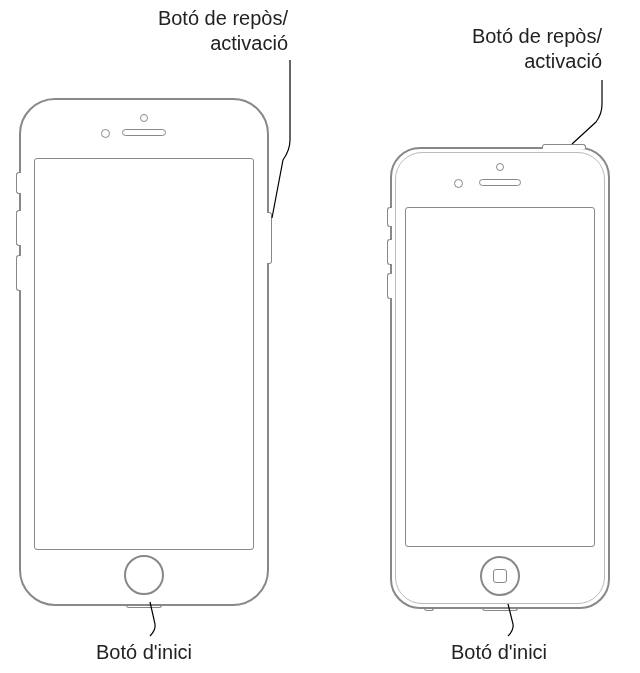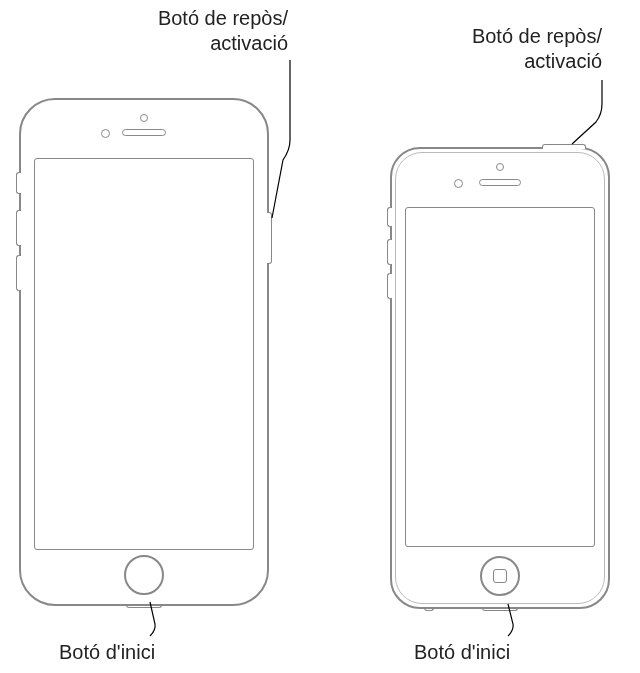--- a/index.html
+++ b/index.html
@@ -11,21 +11,21 @@
       position: relative;
       color: #222;
     }
     .label {
       position: absolute;
       font-size: 20px;
       line-height: 1.25;
       text-align: right;
       white-space: nowrap;
     }
-    .label.center { text-align: left; }
+    .label.center { text-align: center; }
     .callout-line {
       position: absolute;
       stroke: #000;
       stroke-width: 1.2;
       fill: none;
     }
 
     
     .phone {
       position: absolute;

